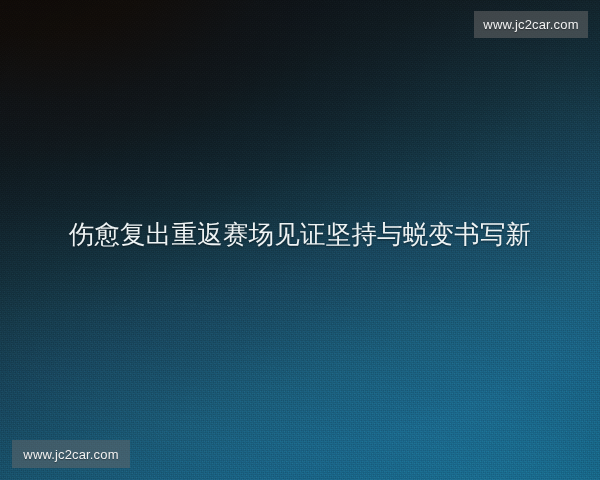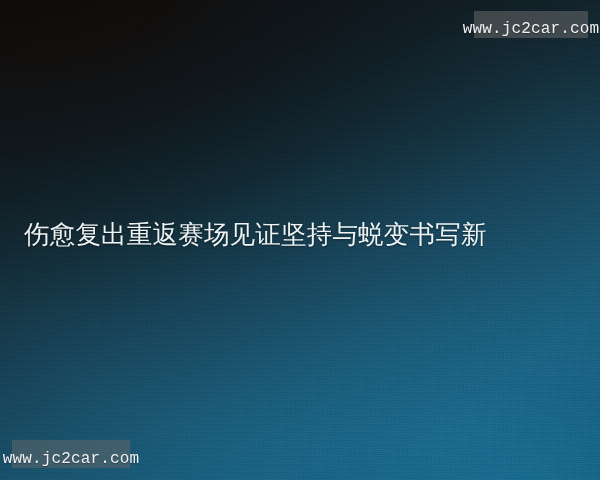--- a/index.html
+++ b/index.html
@@ -116,43 +116,42 @@
     height: 480px;
     display: flex;
     align-items: center;
     justify-content: center;
     pointer-events: none;
   }
   .headline {
     width: 552px;
     margin: 8px;
     padding: 0;
-    text-align: left;
+    text-align: center;
     font-weight: 400;
     font-size: 25.5px;
     line-height: 42px;
     letter-spacing: 0.2px;
     color: #eef3f4;
     text-shadow: 0 1px 2px rgba(0,0,0,0.45);
     transform: translateY(-6px);
   }
 
   
   .watermark {
     position: absolute;
     display: flex;
-    align-items: flex-end;
+    align-items: center;
     justify-content: center;
     background: rgba(108,108,108,0.52);
     color: #f2f2f2;
-    font-size: 16px;
+    font-size: 13px;
     letter-spacing: 0.15px;
     white-space: nowrap;
     text-shadow: 0 1px 1px rgba(0,0,0,0.35);
-    font-family: Liberation Mono, monospace;
   }
   .watermark.top-right {
     right: 12px;
     top: 11px;
     width: 114px;
     height: 27px;
   }
   .watermark.bottom-left {
     left: 12px;
     bottom: 12px;

